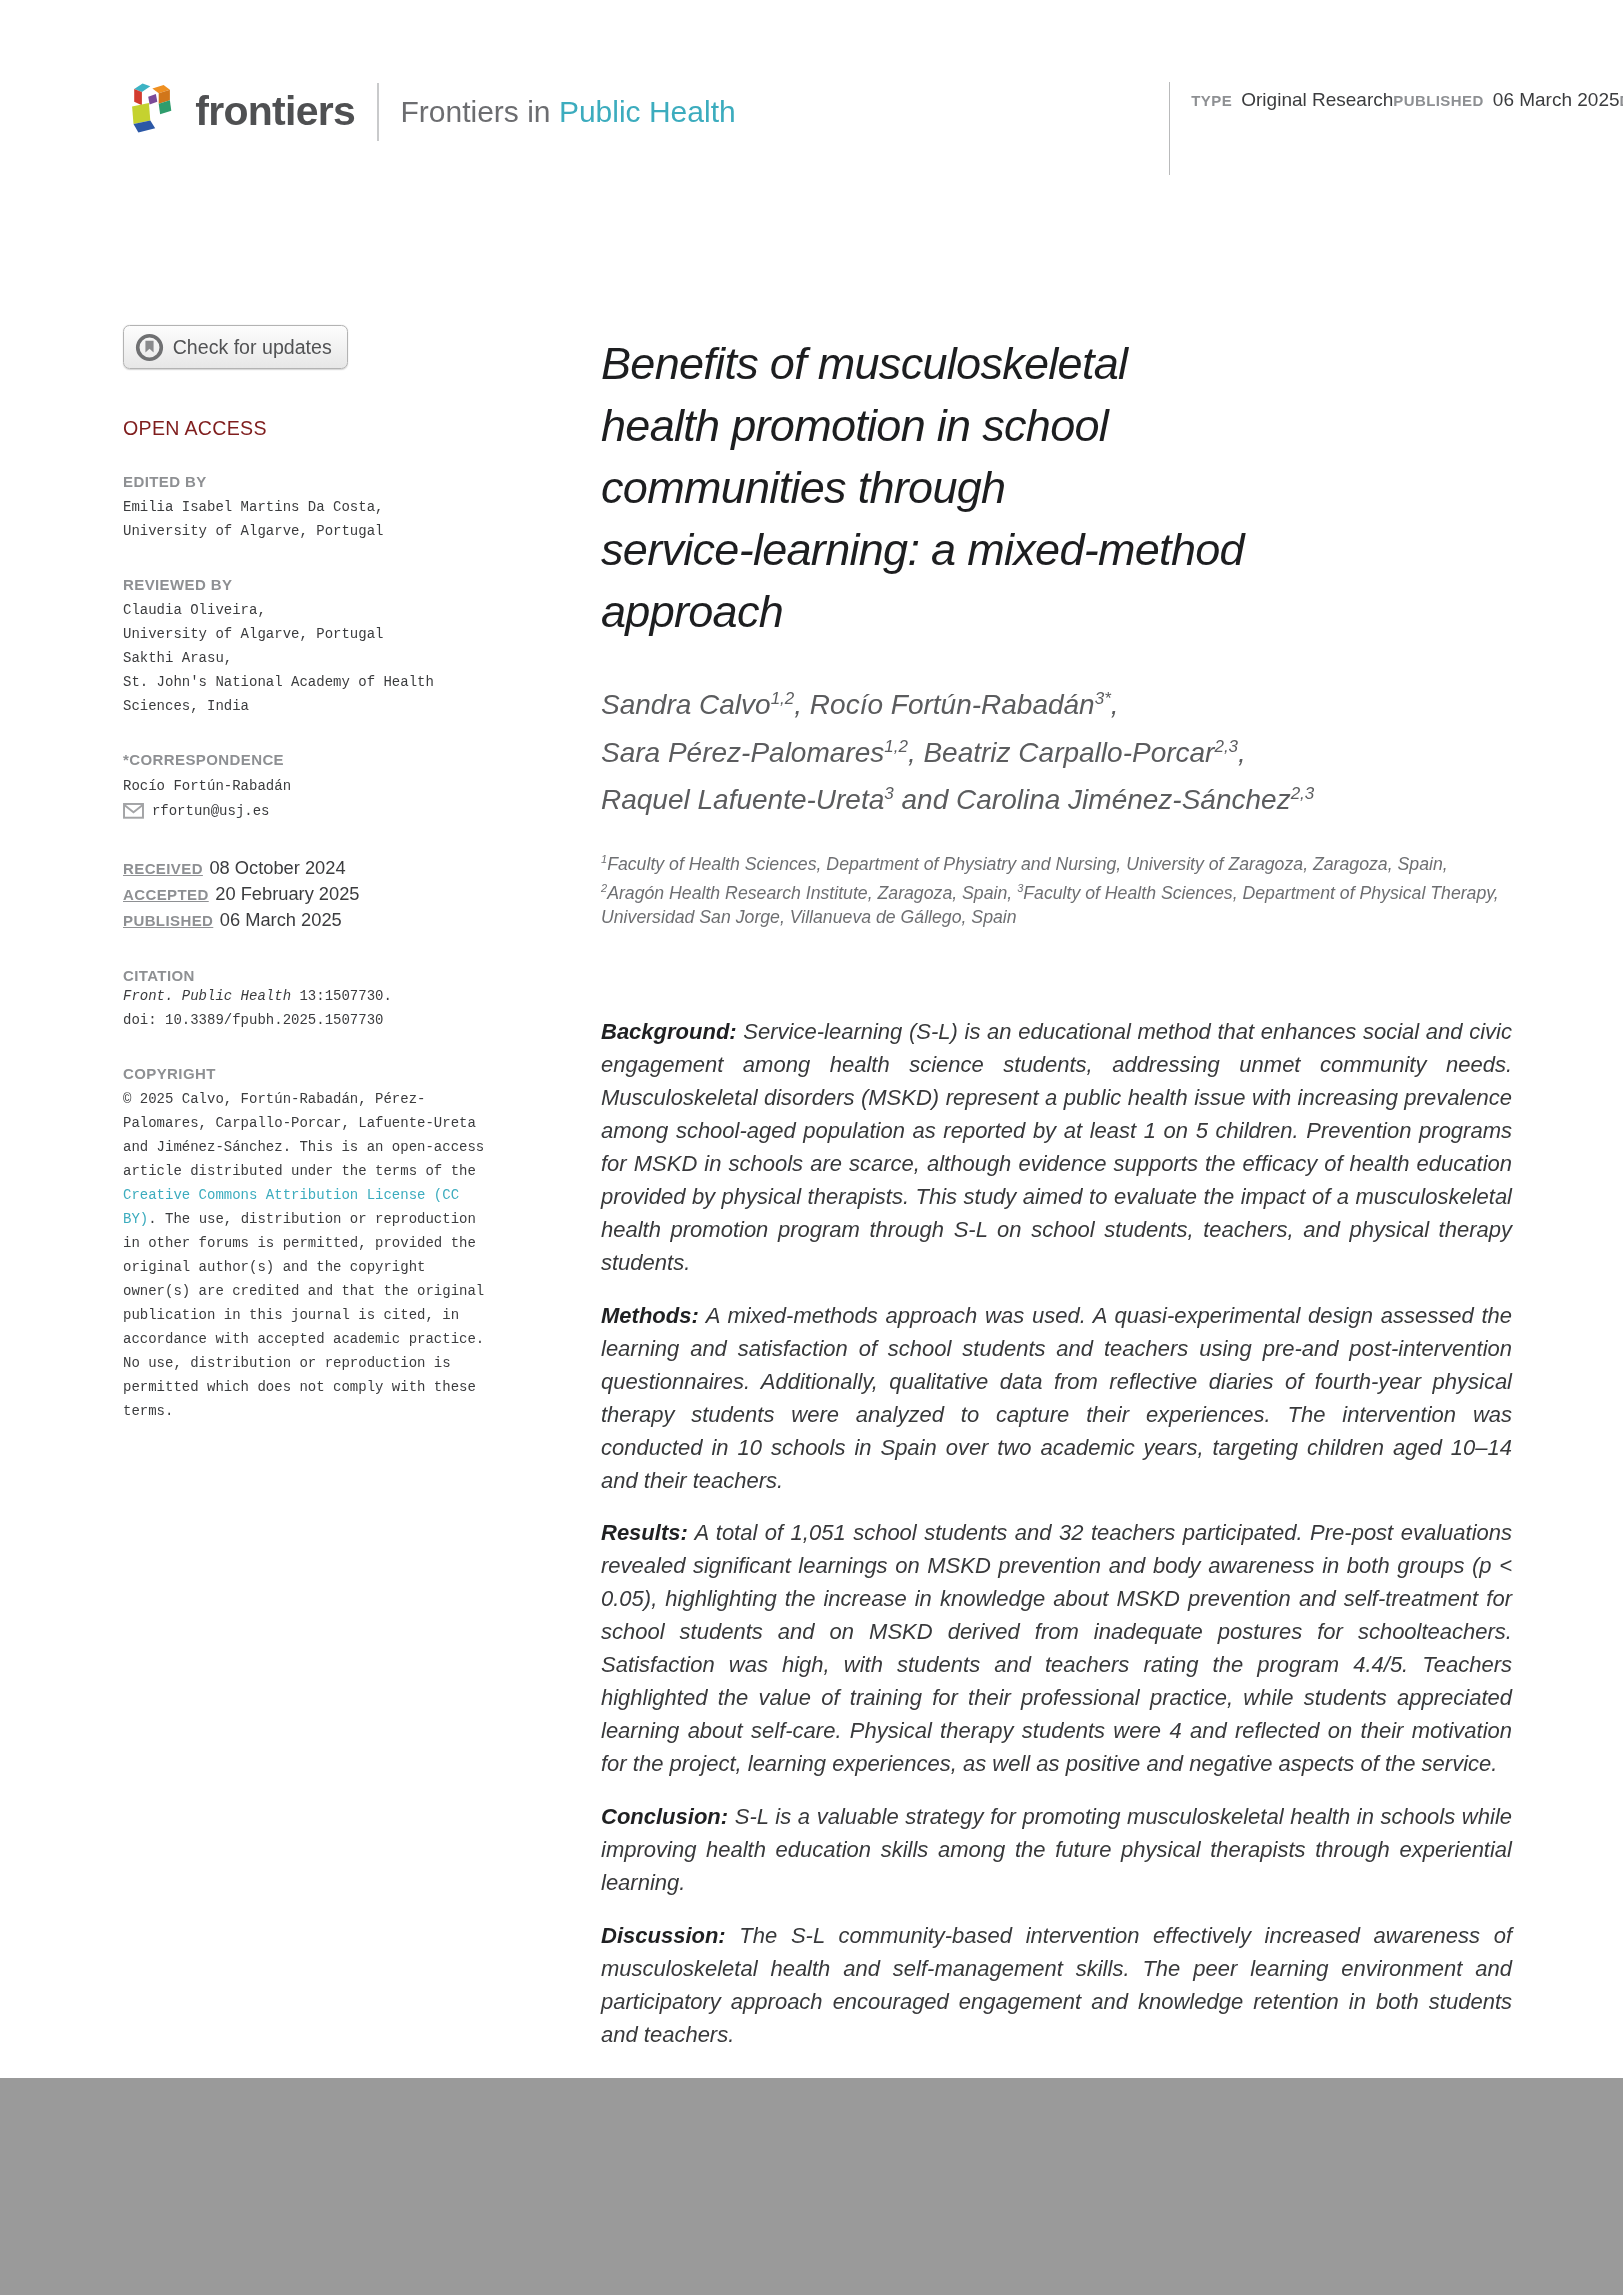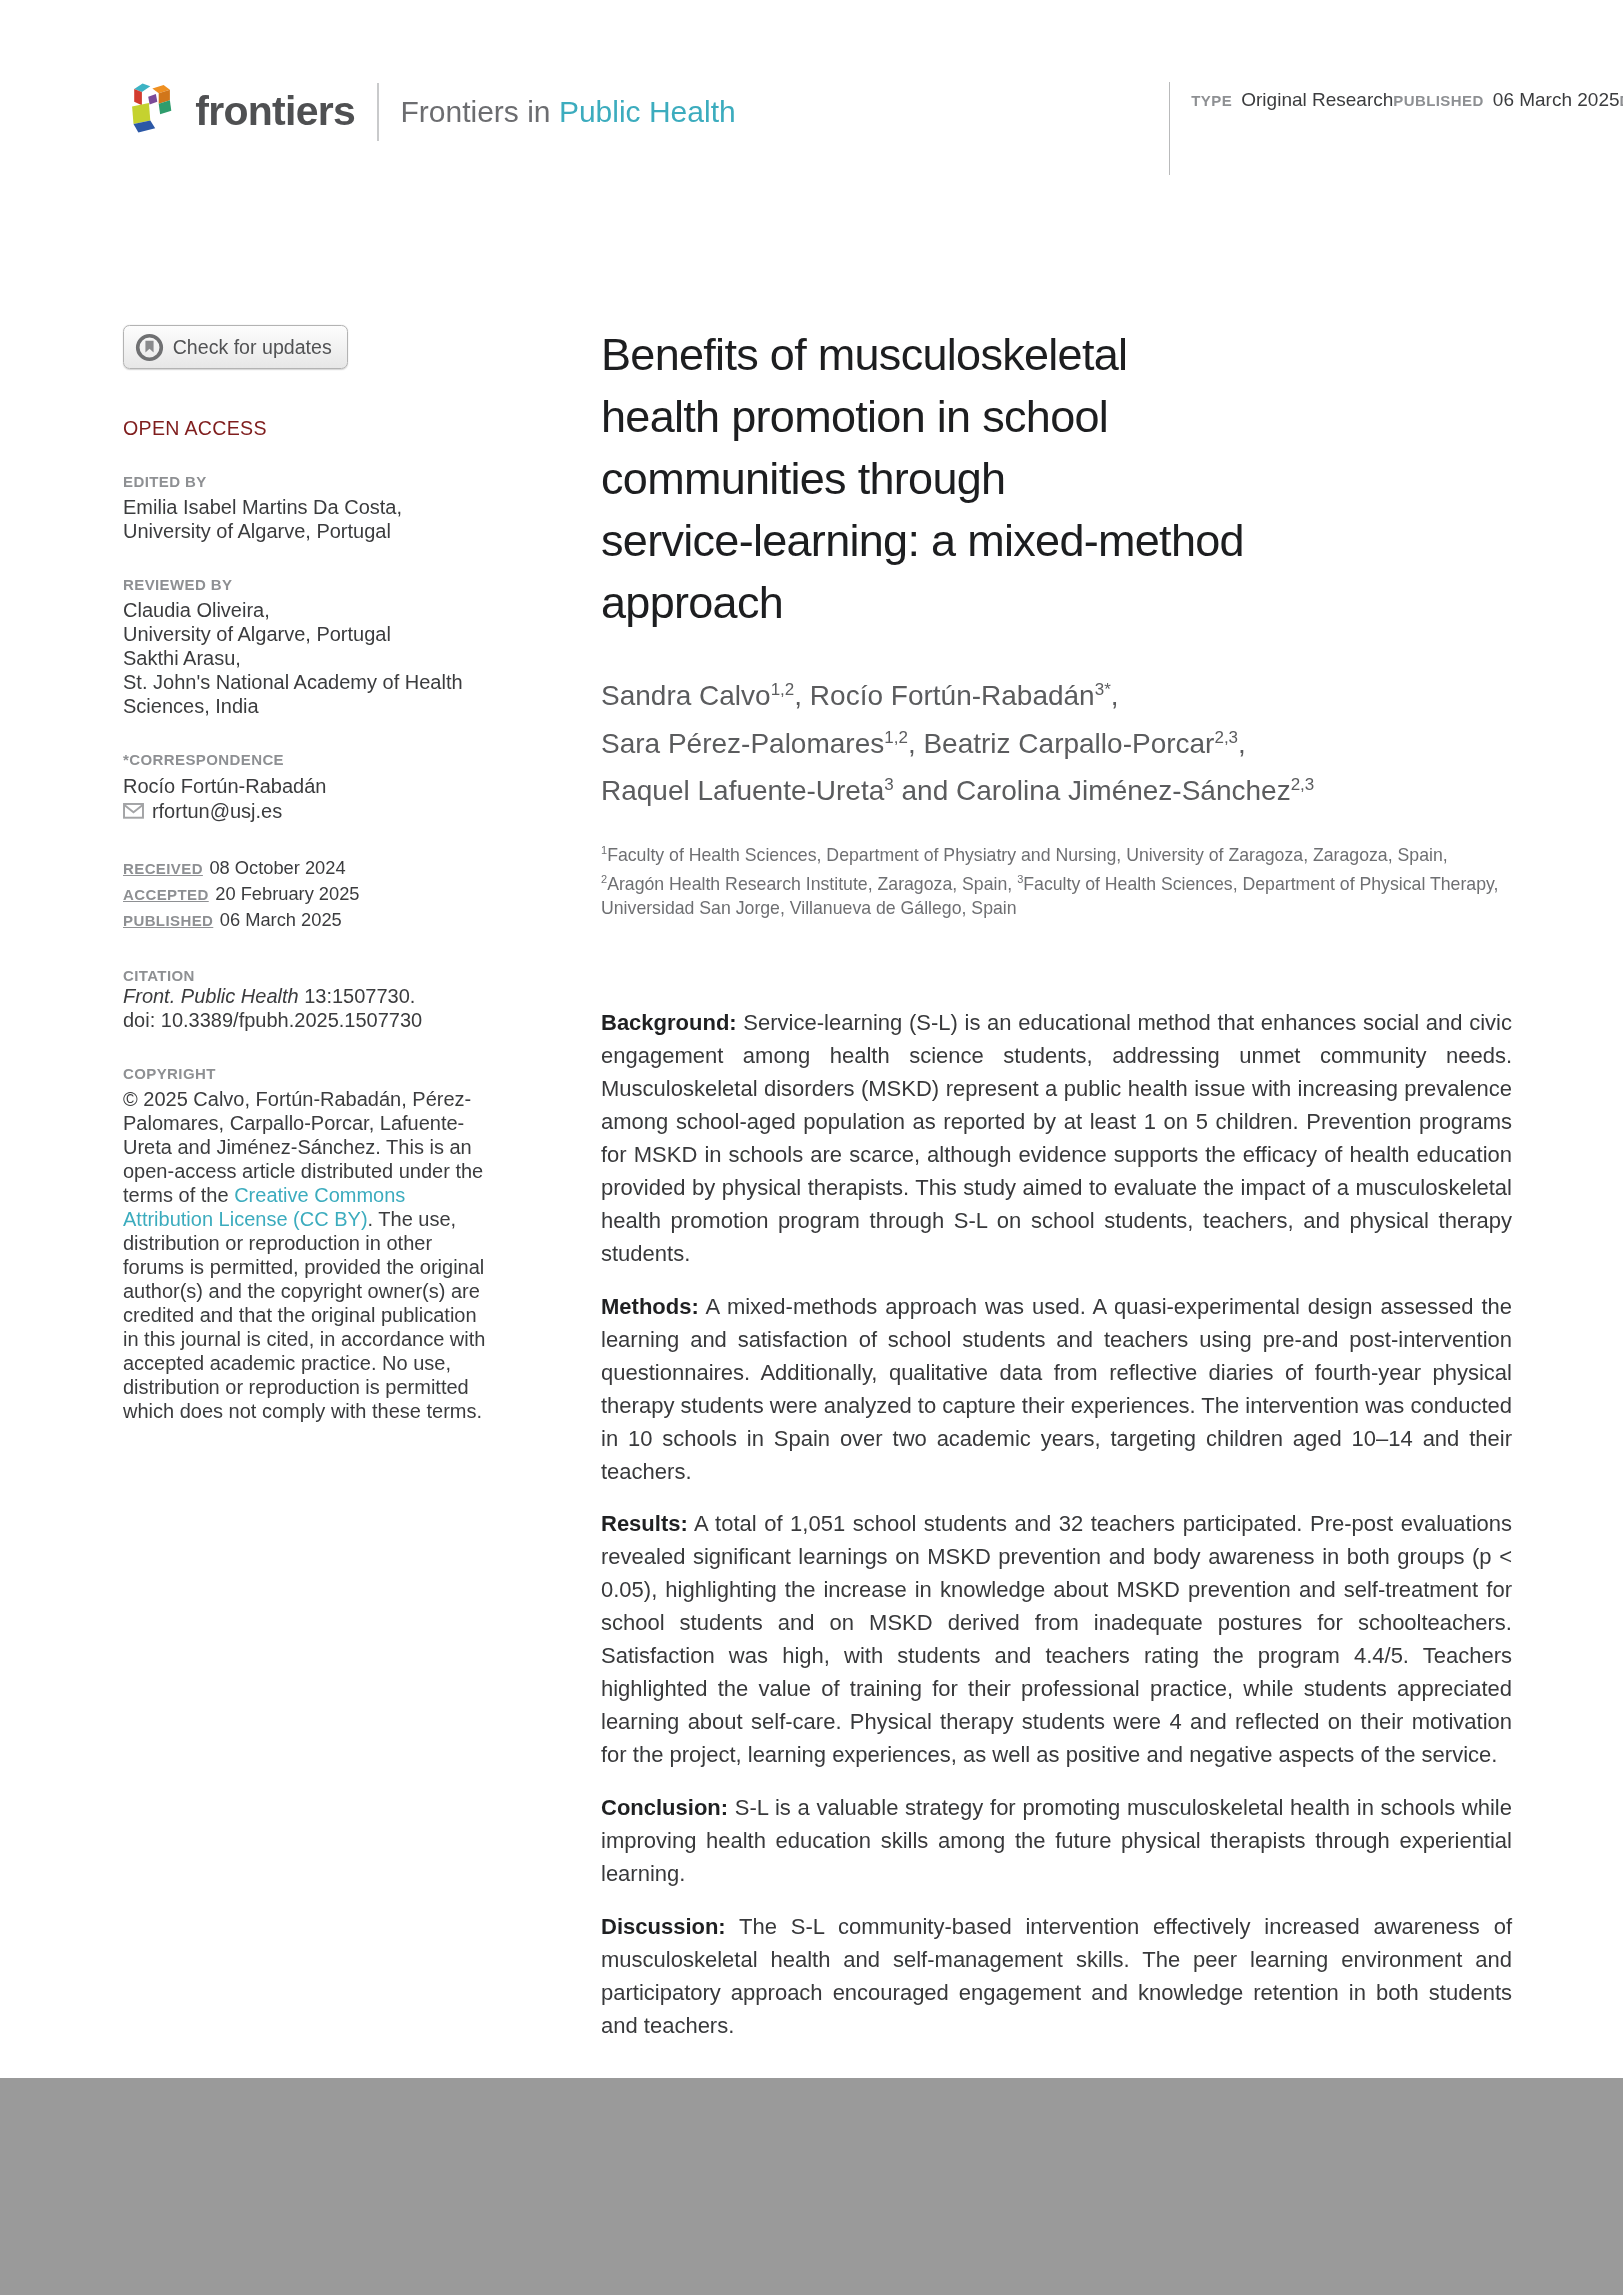--- a/index.html
+++ b/index.html
@@ -31,32 +31,32 @@
     display:inline-flex;align-items:center;gap:9.2px;
     padding:6.5px 15.7px 6.5px 10.5px;
     border:1.3px solid #b3b3b3;border-radius:6.5px;
     background:linear-gradient(#fdfdfd,#e7e7e7);
     box-shadow:0 0.7px 1.3px rgba(0,0,0,.18);
     font-size:19.6px;color:#515254;cursor:pointer;
   }
   .check-btn svg{width:29px;height:29px;flex:none;}
   .open-access{margin-top:48px;font-size:19.6px;font-weight:400;color:#7f1d1d;letter-spacing:0.3px;}
   .side-label{margin-top:33px;font-size:15px;font-weight:700;color:#8e9093;letter-spacing:0.4px;}
-  .side-text{font-size:20px;line-height:24px;color:#3b3c3e;}
+  .side-text{font-size:14px;line-height:24px;color:#3b3c3e;font-family:Liberation Mono, monospace;}
   .side-text.first{margin-top:5.2px;}
   .email-row{display:flex;align-items:center;gap:7.9px;margin-top:1.3px;}
   .email-row svg{width:21px;height:15.7px;flex:none;}
   .date-row{line-height:24px;white-space:nowrap;}
   .date-row .side-label{margin:0 6.5px 0 0;display:inline;text-decoration:underline;}
   .date-row .date-val{font-size:18.3px;color:#3b3c3e;}
   .dates{margin-top:33px;}
   .copyright-link{color:#3cacbe;cursor:pointer;}
 
   
-  .main-col{position:absolute;left:601px;top:324px;width:911px;}
+  .main-col{position:absolute;left:601px;top:333px;width:911px;font-style:italic;}
   .article-title{
     margin:0;font-size:45px;line-height:62px;font-weight:400;
     color:#1d1e20;letter-spacing:-0.7px;white-space:pre-line;
   }
   .authors{margin-top:35px;font-size:28px;line-height:41px;color:#5b5c5e;}
   .authors sup{font-size:17px;color:#5b5c5e;}
   .affiliations{margin-top:27.5px;font-size:17.7px;line-height:24px;color:#6e6f72;}
   .affiliations sup{font-size:11px;}
   .abstract{margin-top:86px;}
   .abstract p{

